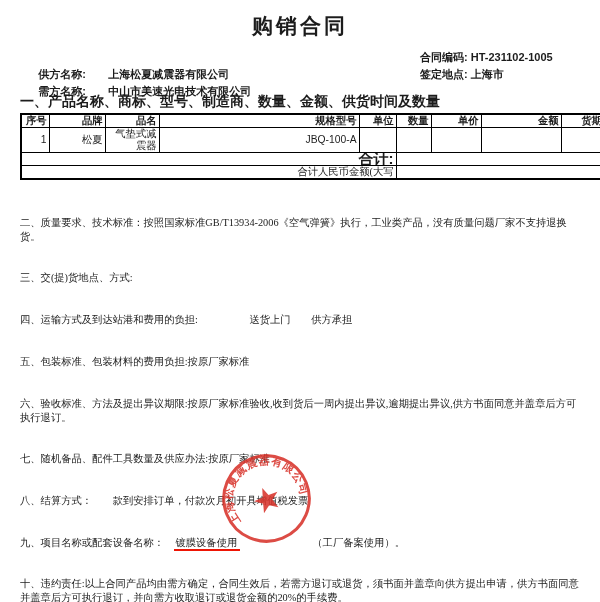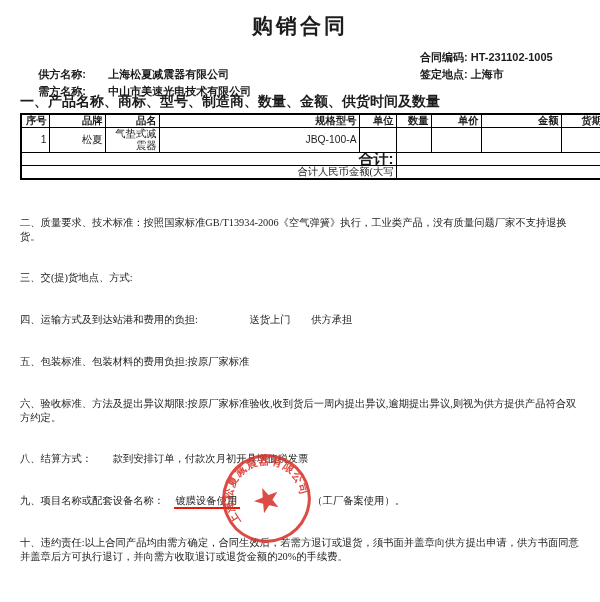--- a/index.html
+++ b/index.html
@@ -97,21 +97,22 @@
       <td colspan="4"></td>
     </tr>
   </tbody>
     </table>
 
   <div class="terms">
     <div>二、质量要求、技术标准：按照国家标准GB/T13934-2006《空气弹簧》执行，工业类产品，没有质量问题厂家不支持退换货。</div>
     <div>三、交(提)货地点、方式:</div>
     <div>四、运输方式及到达站港和费用的负担:　　　　　送货上门　　供方承担</div>
     <div>五、包装标准、包装材料的费用负担:按原厂家标准</div>
-    <div>六、验收标准、方法及提出异议期限:按原厂家标准验收,收到货后一周内提出异议,逾期提出异议,则视为供方提供产品符合双方约定。</div>
+    <div>六、验收标准、方法及提出异议期限:按原厂家标准验收,收到货后一周内提出异议,逾期提出异议,供方书面同意并盖章后方可执行退订。</div>
+    <div>七、随机备品、配件工具数量及供应办法:按原厂家标准</div>
     <div>八、结算方式：　　款到安排订单，付款次月初开具增值税发票</div>
     <div><span>九、项目名称或配套设备名称：　</span><span class="hl">镀膜设备使用</span><span>　　　　　　　（工厂备案使用）。</span></div>
     <div>十、违约责任:以上合同产品均由需方确定，合同生效后，若需方退订或退货，须书面并盖章向供方提出申请，供方书面同意并盖章后方可执行退订，并向需方收取退订或退货金额的20%的手续费。</div>
     
     
     
     
     
     
     

